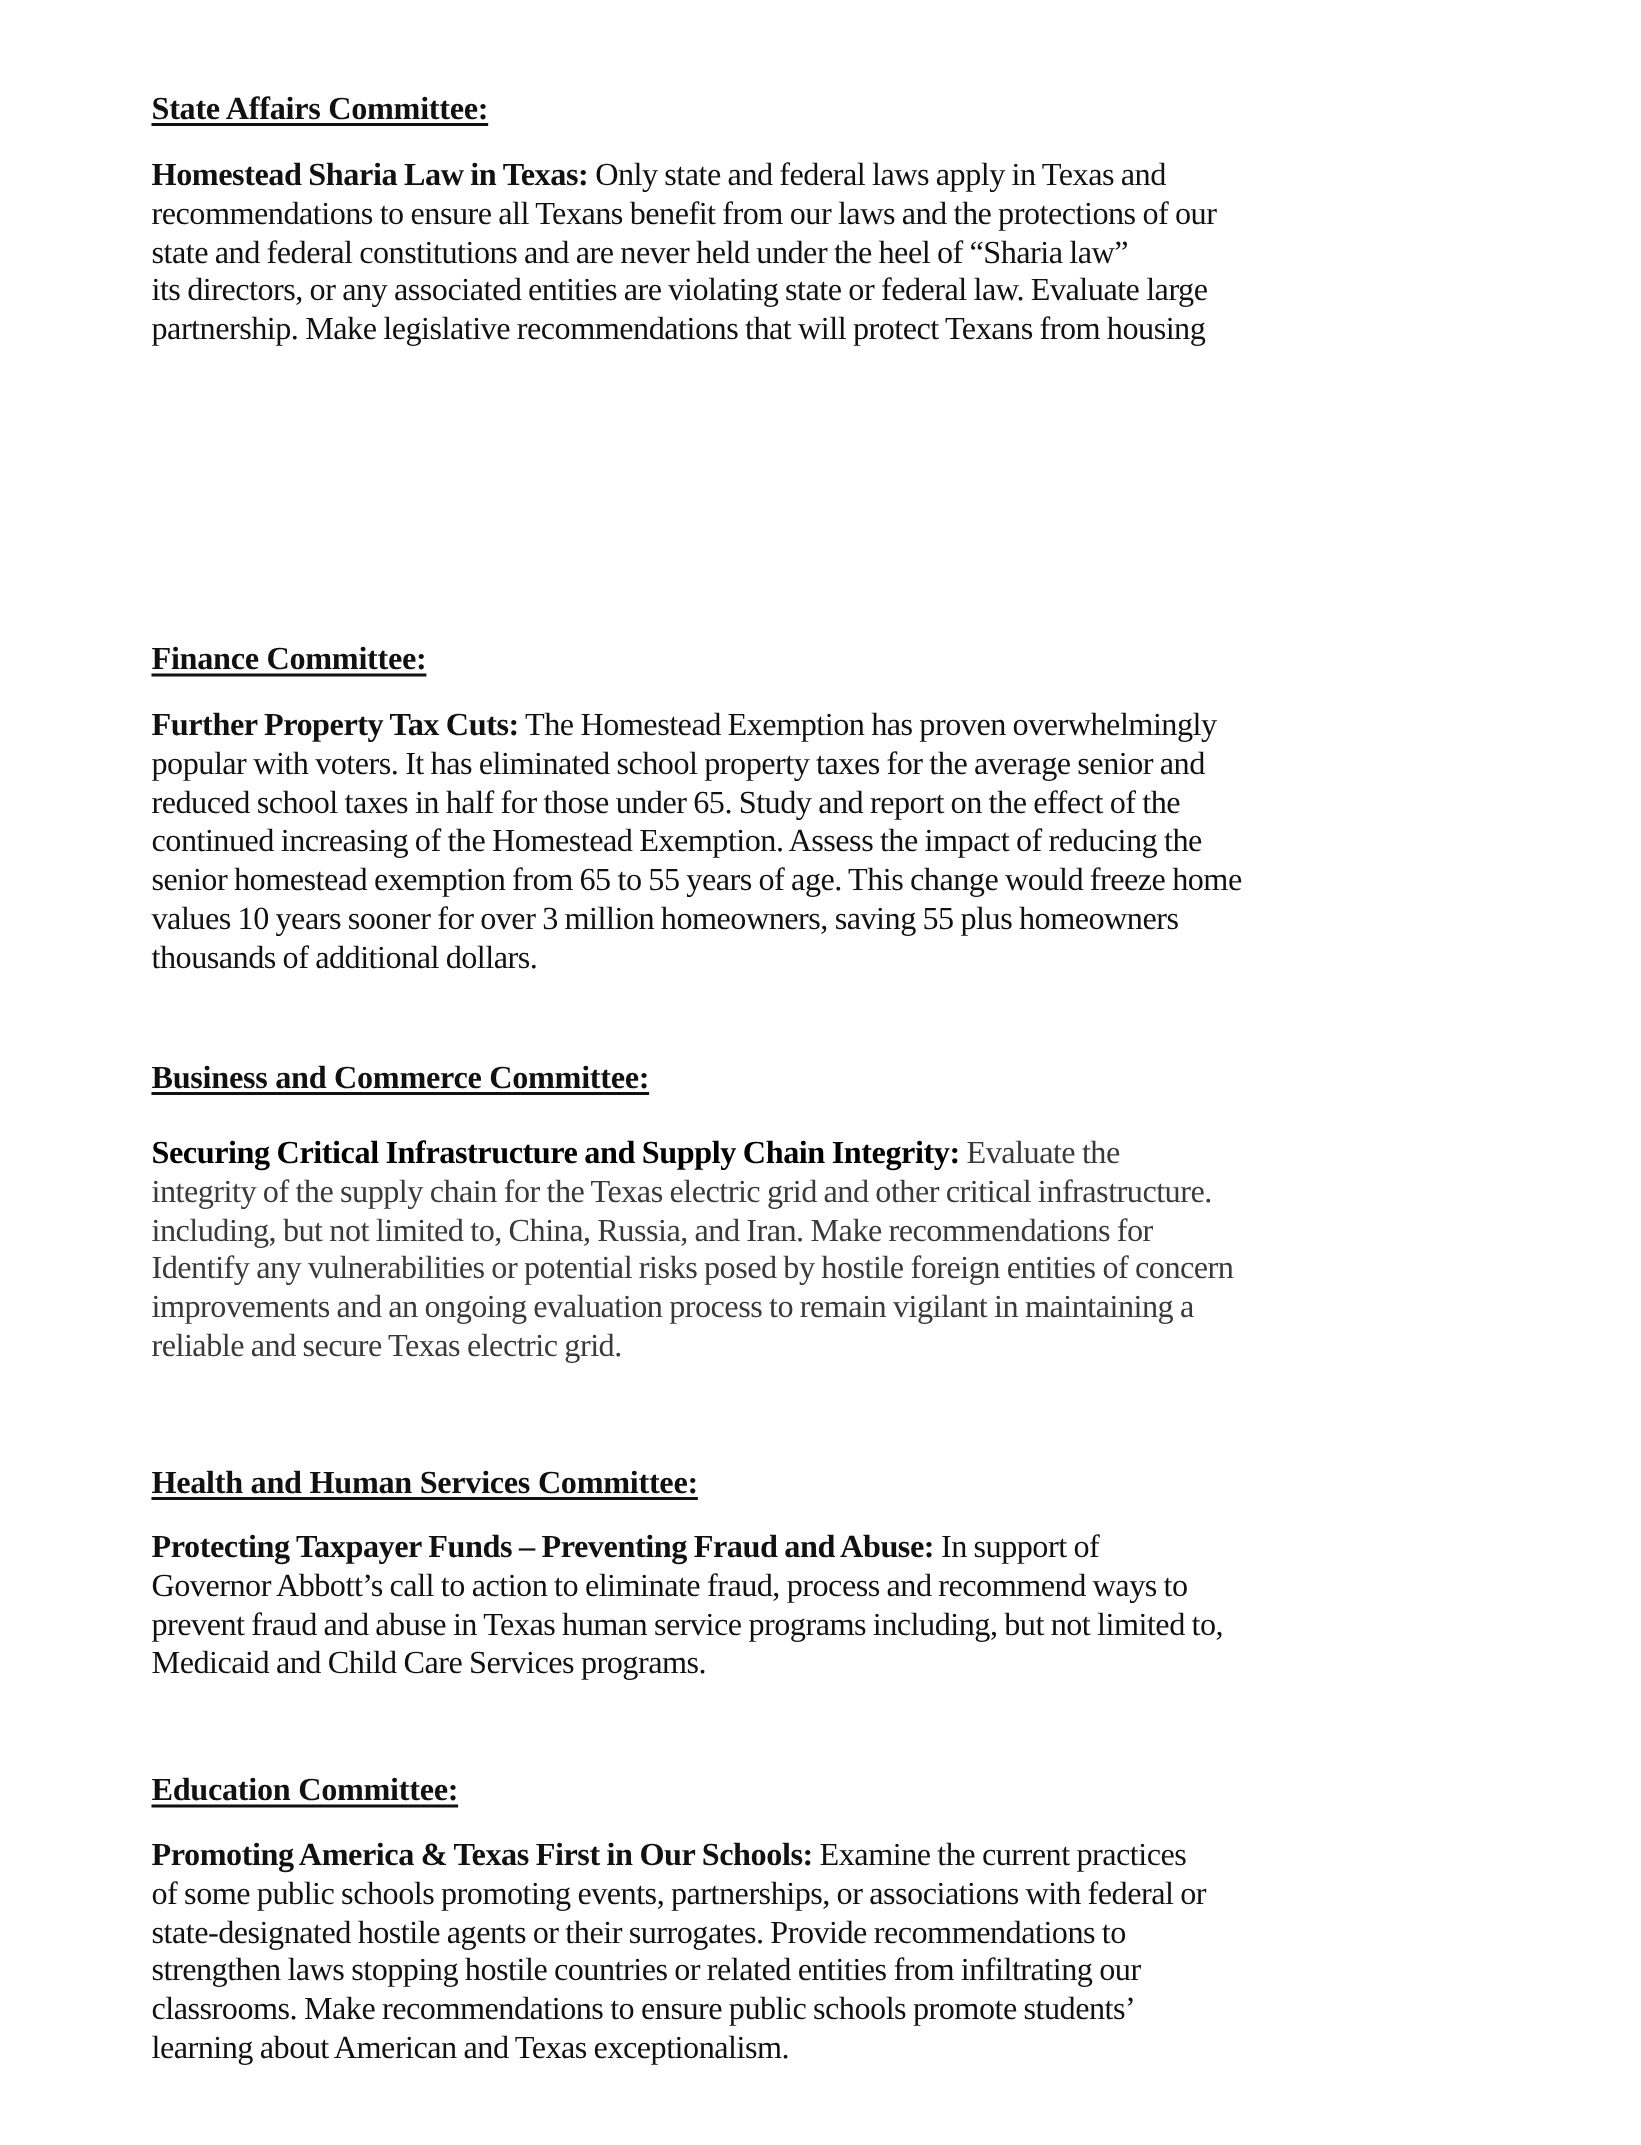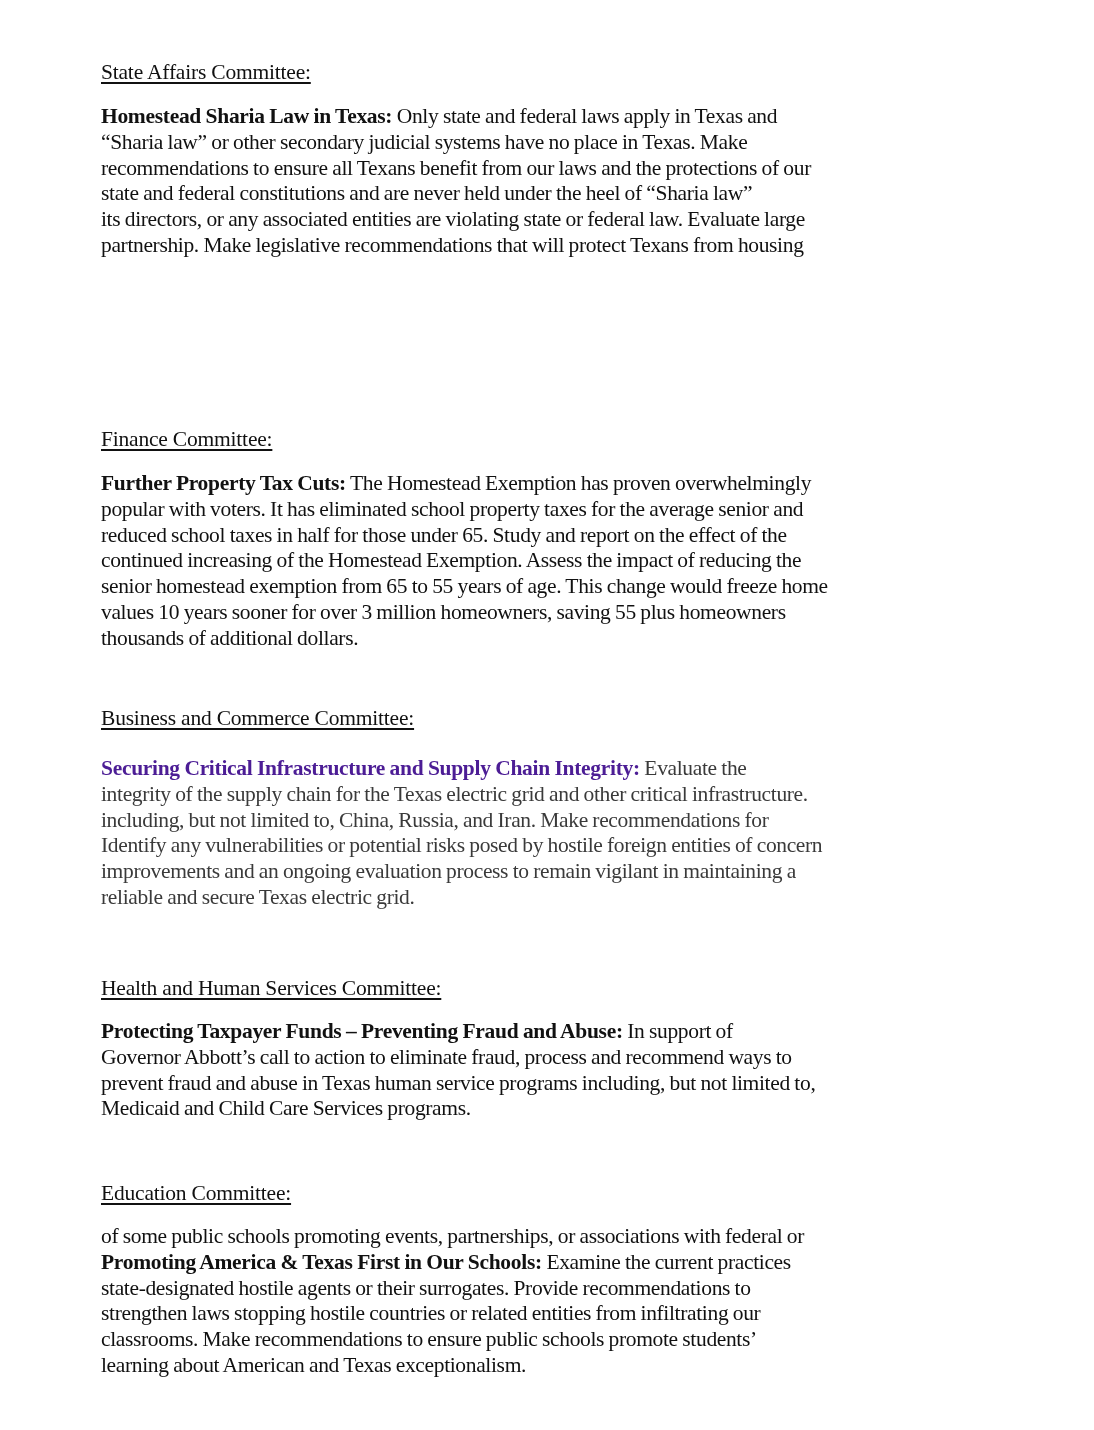--- a/index.html
+++ b/index.html
@@ -4,79 +4,78 @@
 <style>
   html, body { margin: 0; padding: 0; background: #ffffff; }
   body {
     width: 1094px; height: 1430px; position: relative; overflow: hidden;
     font-family: "Liberation Serif", "DejaVu Serif", serif;
     color: #111111;
   }
   .page { position: absolute; left: 101px; top: 0; width: 900px; }
   .heading {
     position: absolute; left: 0;
-    font-size: 21.5px; font-weight: normal; line-height: 26px;
+    font-size: 21.5px; font-weight: bold; line-height: 26px;
     text-decoration: underline; text-decoration-thickness: 1.5px; text-underline-offset: 3px;
     letter-spacing: -0.2px; white-space: nowrap;
   }
   .para { position: absolute; left: 0; width: 900px; }
   .line {
     display: block; font-size: 21.5px; line-height: 25.8px; white-space: nowrap;
     letter-spacing: -0.35px; word-spacing: -0.5px;
   }
   .lead { font-weight: bold; letter-spacing: -0.3px; }
   .gray { color: #3a3a3a; }
 </style>
 </head>
 <body>
 
 <div class="page">
 
   <div class="heading" style="top:59px">State Affairs Committee:</div>
   <div class="para" style="top:104px">
     <span class="line"><span class="lead">Homestead Sharia Law in Texas:</span><span> Only state and federal laws apply in Texas and</span></span>
-    <span class="line">“Sharia law” or other secondary judicial systems have no place in Texas. Make</span>
     <span class="line">recommendations to ensure all Texans benefit from our laws and the protections of our</span>
     <span class="line">state and federal constitutions and are never held under the heel of “Sharia law”</span>
     <span class="line">its directors, or any associated entities are violating state or federal law. Evaluate large</span>
     <span class="line">partnership. Make legislative recommendations that will protect Texans from housing</span>
   </div>
 
   <div class="heading" style="top:426px">Finance Committee:</div>
   <div class="para" style="top:471px">
     <span class="line"><span class="lead">Further Property Tax Cuts:</span><span> The Homestead Exemption has proven overwhelmingly</span></span>
     <span class="line">popular with voters. It has eliminated school property taxes for the average senior and</span>
     <span class="line">reduced school taxes in half for those under 65. Study and report on the effect of the</span>
     <span class="line">continued increasing of the Homestead Exemption. Assess the impact of reducing the</span>
     <span class="line">senior homestead exemption from 65 to 55 years of age. This change would freeze home</span>
     <span class="line">values 10 years sooner for over 3 million homeowners, saving 55 plus homeowners</span>
     <span class="line">thousands of additional dollars.</span>
   </div>
 
   <div class="heading" style="top:705px">Business and Commerce Committee:</div>
   <div class="para gray" style="top:756px">
-    <span class="line"><span class="lead" style="color:#4c1d95">Securing Critical Infrastructure and Supply Chain Integrity:</span><span> Evaluate the</span></span>
+    <span class="line"><span class="lead" style="color:#000000">Securing Critical Infrastructure and Supply Chain Integrity:</span><span> Evaluate the</span></span>
     <span class="line">integrity of the supply chain for the Texas electric grid and other critical infrastructure.</span>
     <span class="line">including, but not limited to, China, Russia, and Iran. Make recommendations for</span>
     <span class="line">Identify any vulnerabilities or potential risks posed by hostile foreign entities of concern</span>
     <span class="line">improvements and an ongoing evaluation process to remain vigilant in maintaining a</span>
     <span class="line">reliable and secure Texas electric grid.</span>
   </div>
 
   <div class="heading" style="top:975px">Health and Human Services Committee:</div>
   <div class="para" style="top:1019px">
     <span class="line"><span class="lead">Protecting Taxpayer Funds – Preventing Fraud and Abuse:</span><span> In support of</span></span>
     <span class="line">Governor Abbott’s call to action to eliminate fraud, process and recommend ways to</span>
     <span class="line">prevent fraud and abuse in Texas human service programs including, but not limited to,</span>
     <span class="line">Medicaid and Child Care Services programs.</span>
   </div>
 
   <div class="heading" style="top:1180px">Education Committee:</div>
   <div class="para" style="top:1224px">
+    <span class="line"><span class="lead">Promoting America &amp; Texas First in Our Schools:</span><span> Examine the current practices</span></span>
     <span class="line">of some public schools promoting events, partnerships, or associations with federal or</span>
-    <span class="line"><span class="lead">Promoting America &amp; Texas First in Our Schools:</span><span> Examine the current practices</span></span>
     <span class="line">state-designated hostile agents or their surrogates. Provide recommendations to</span>
     <span class="line">strengthen laws stopping hostile countries or related entities from infiltrating our</span>
     <span class="line">classrooms. Make recommendations to ensure public schools promote students’</span>
     <span class="line">learning about American and Texas exceptionalism.</span>
   </div>
 
 </div>
 
 </body></html>

